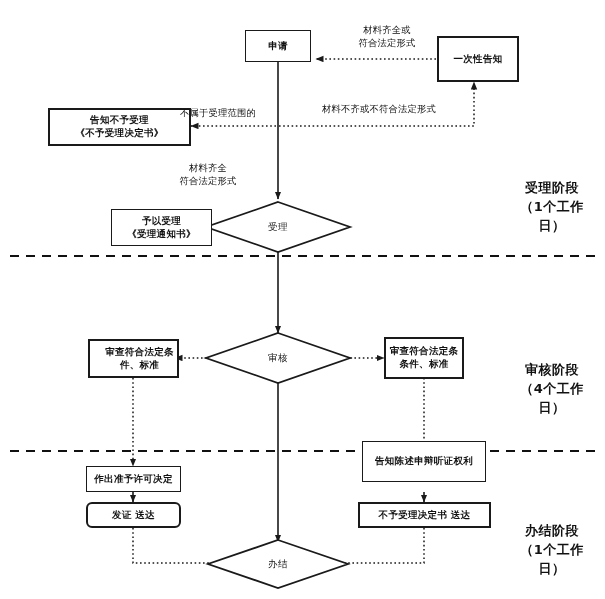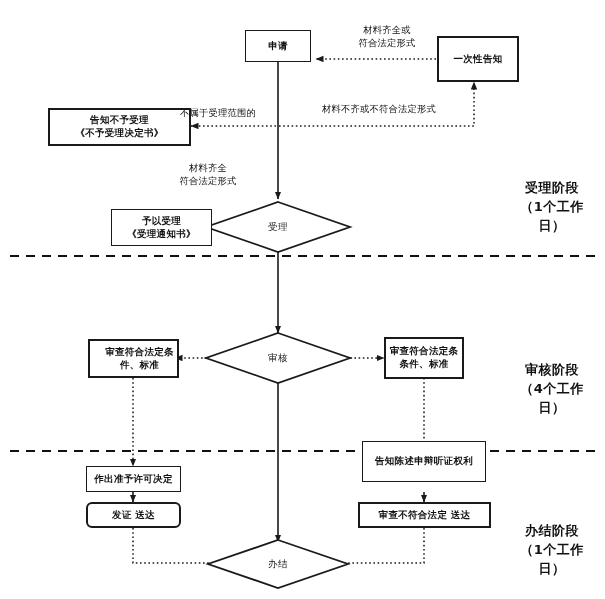--- a/index.html
+++ b/index.html
@@ -178,21 +178,21 @@
 
   <div class="node" style="left:86px; top:502px; width:95px; height:26px; border-width:2px;border-radius:6px;">
     <span>发证  送达</span>
   </div>
 
   <div class="node" style="left:362px; top:441px; width:124px; height:41px; border-width:1.6px;">
     <span>告知陈述申辩听证权利</span>
   </div>
 
   <div class="node" style="left:358px; top:502px; width:133px; height:26px; border-width:2px;">
-    <span>审查不符合法定  送达</span>
+    <span>不予受理决定书  送达</span>
   </div>
 
   <div class="edge-label" style="left:329px; top:24px; width:116px;">材料齐全或
 符合法定形式</div>
 
   <div class="edge-label" style="left:166px; top:107px; width:104px;">不属于受理范围的</div>
 
   <div class="edge-label" style="left:296px; top:103px; width:166px;">材料不齐或不符合法定形式</div>
 
   <div class="edge-label" style="left:150px; top:162px; width:116px;">材料齐全

